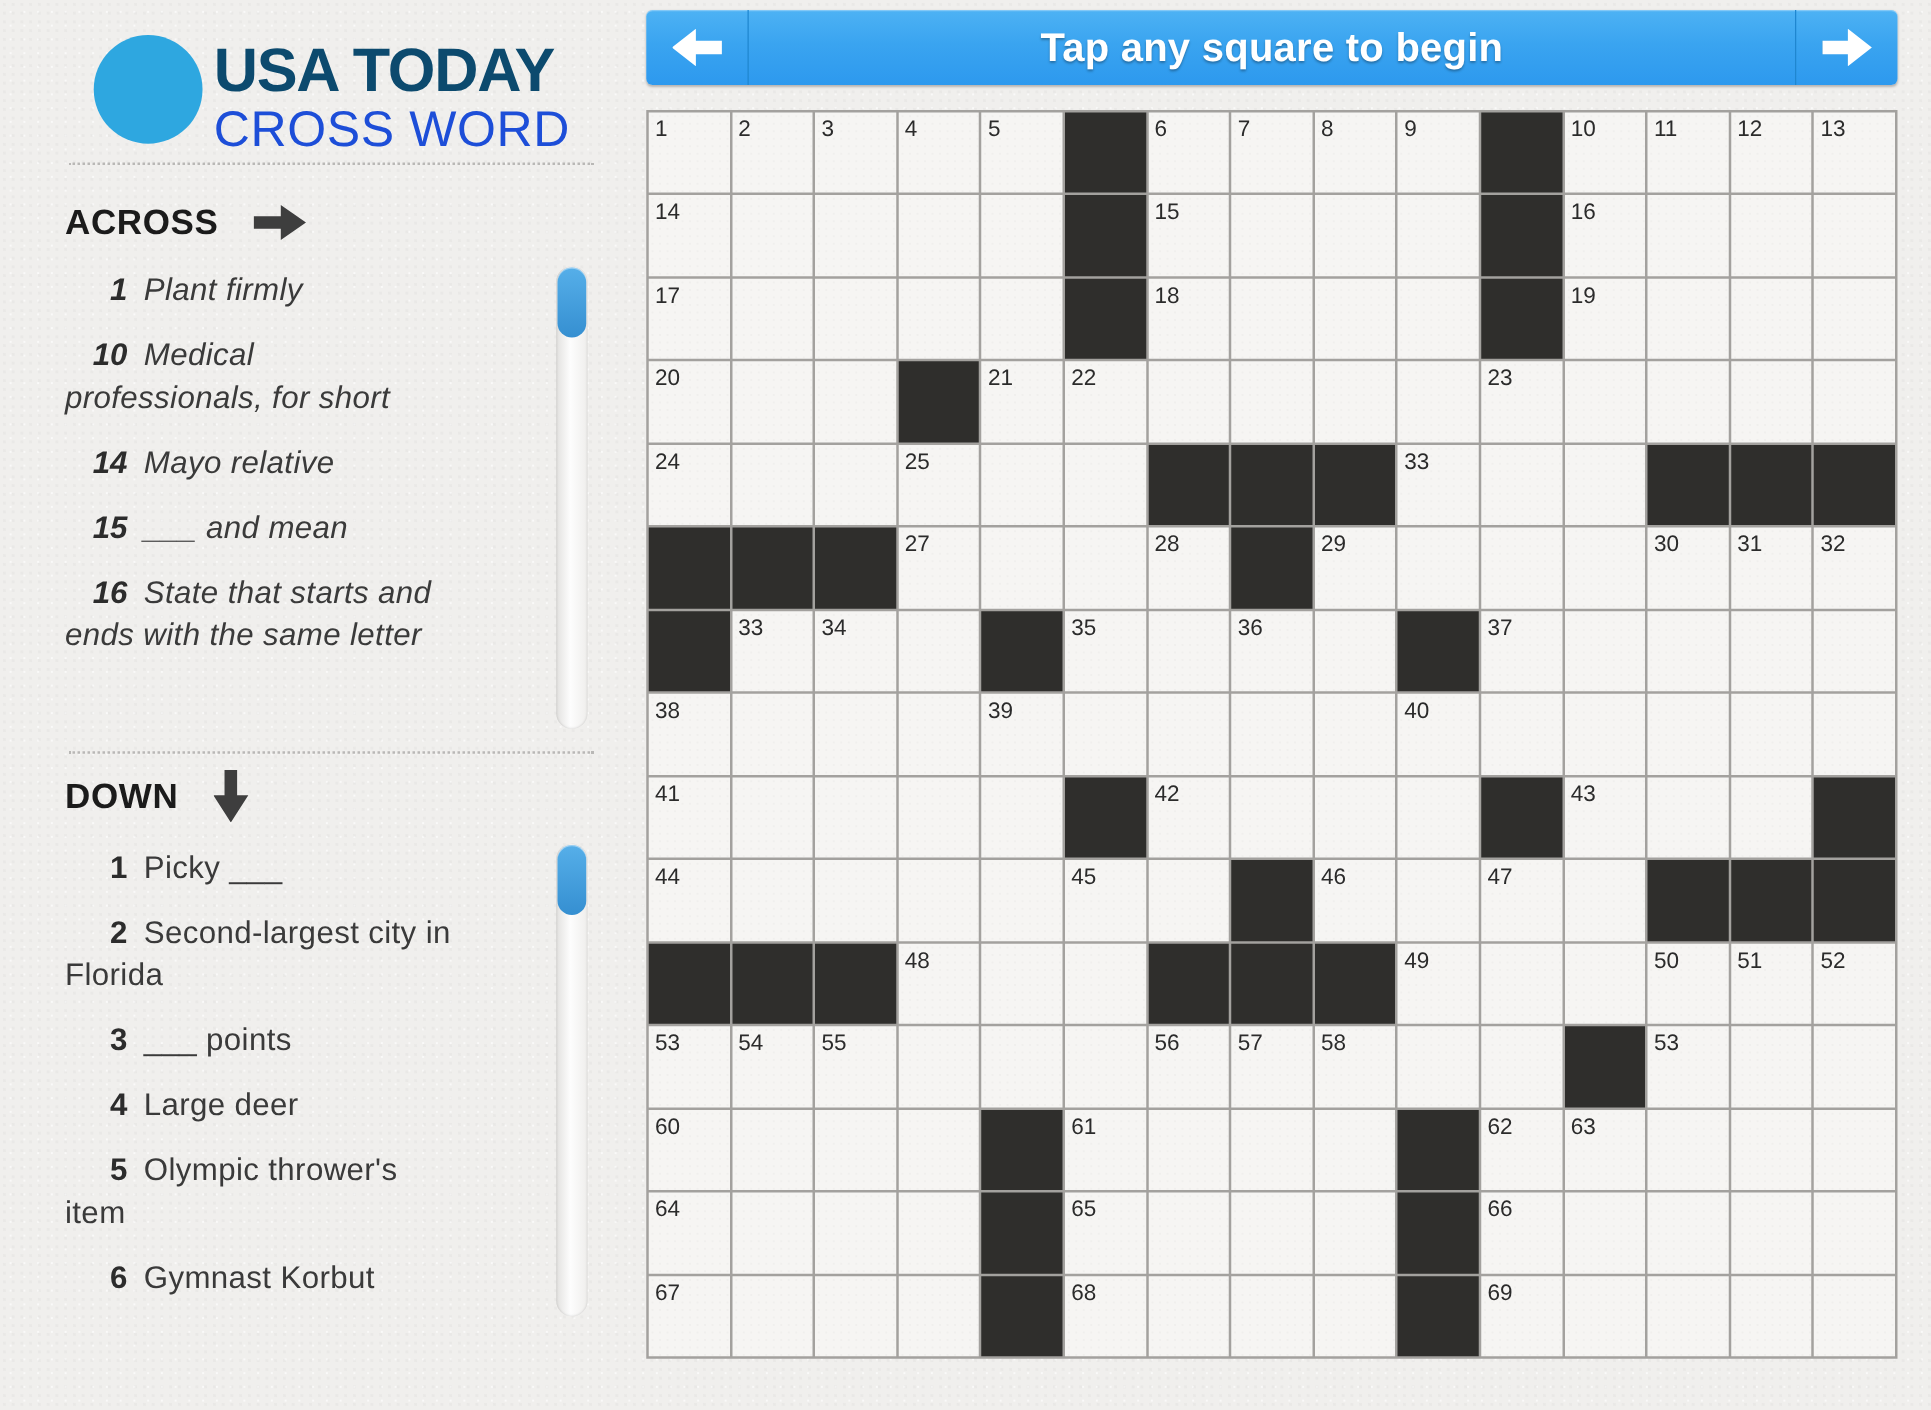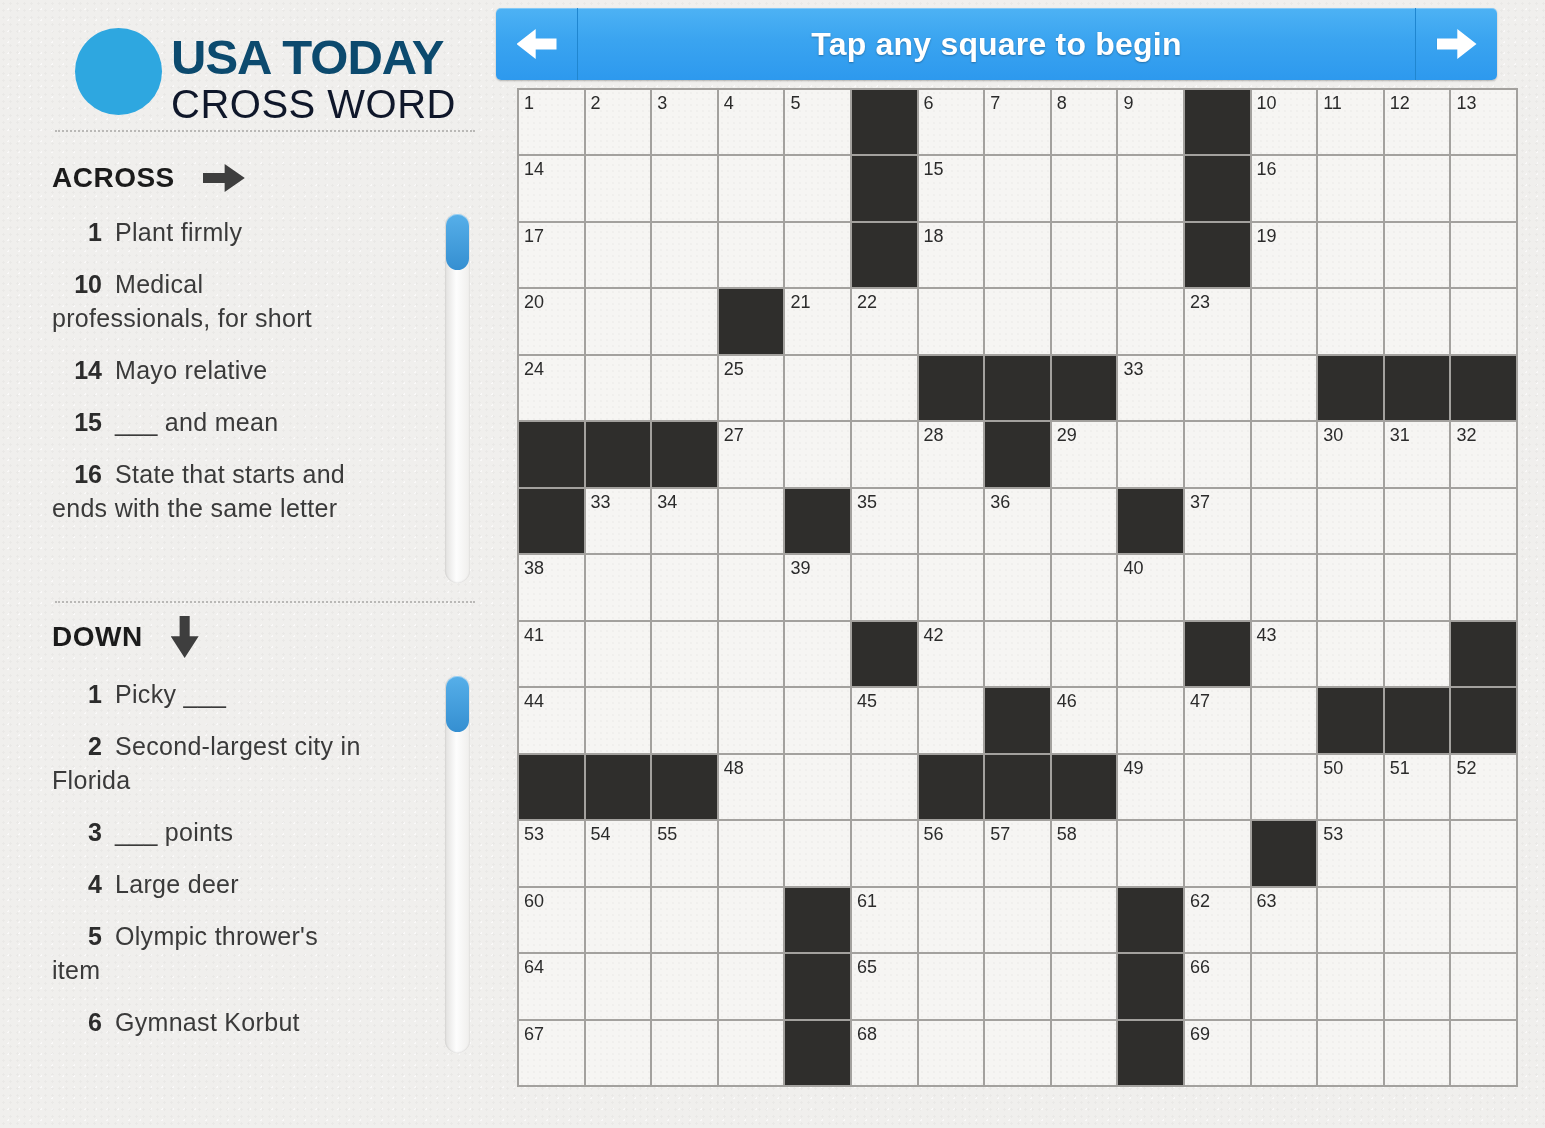--- a/index.html
+++ b/index.html
@@ -10,47 +10,47 @@
     background-image:radial-gradient(rgba(120,120,120,0.055) 1.2px, transparent 1.2px),
                      radial-gradient(rgba(255,255,255,0.65) 1px, transparent 1px);
     background-size:7px 7px, 11px 11px;
     background-position:0 0, 3px 4px;
   }
   
   .sidebar{position:absolute;left:0;top:0;width:517px;height:1128px;}
   .logo-circle{position:absolute;left:75px;top:28px;width:87px;height:87px;border-radius:50%;background:#2ea7e0;}
   .logo-text{position:absolute;left:171px;top:33px;line-height:1;}
   .logo-line1{font-size:49px;font-weight:bold;letter-spacing:-1px;color:#0c4a6e;}
-  .logo-line2{font-size:40px;font-weight:300;letter-spacing:0.5px;color:#0f172a;margin-top:2px;}
+  .logo-line2{font-size:40px;font-weight:300;letter-spacing:0.5px;color:#1d4ed8;margin-top:2px;}
   .dotted-divider{position:absolute;left:55px;width:420px;border:none;border-top:2px dotted #b9b8b6;margin:0;}
   #divider-1{top:130px;}
   #divider-2{top:601px;}
   .clue-heading{position:absolute;left:52px;margin:0;font-size:28px;font-weight:bold;color:#1b1b1b;letter-spacing:0.5px;display:flex;align-items:center;gap:28px;}
   #across-heading{top:162px;}
   #down-heading{top:616px;}
   .arrow-right-icon{width:42px;height:28px;background:#3e3e3e;
     clip-path:polygon(0 32%,52% 32%,52% 0,100% 50%,52% 100%,52% 68%,0 68%);}
   .arrow-down-icon{width:28px;height:42px;background:#3e3e3e;
     clip-path:polygon(32% 0,68% 0,68% 48%,100% 48%,50% 100%,0 48%,32% 48%);}
   .clue-list{position:absolute;left:52px;width:310px;}
-  #across-list{top:215px;}
+  #across-list{top:215px;font-style:italic;}
   #down-list{top:677px;}
   .clue{margin:0 0 18px 0;font-size:25px;line-height:34px;letter-spacing:0.3px;color:#3a3a3a;}
   .clue .num{font-weight:bold;color:#2c2c2c;display:inline-block;min-width:50px;text-align:right;margin-right:13px;letter-spacing:0;}
   
   .scroll-track{position:absolute;left:445px;width:25px;border-radius:13px;
     background:linear-gradient(to right,#e2e1df,#fdfdfd 45%,#efeeec);
     box-shadow:inset 0 0 2px rgba(0,0,0,0.18);}
   #across-scrollbar{top:213px;height:370px;}
   #down-scrollbar{top:675px;height:378px;}
   .scroll-thumb{position:absolute;left:1px;top:1px;width:23px;height:56px;border-radius:12px;
     background:linear-gradient(to bottom,#56afe9,#358fd1);
     box-shadow:inset 0 1px 0 rgba(255,255,255,0.4);}
   
-  .topbar{position:absolute;left:496px;top:8px;width:1001px;height:72px;border-radius:5px;
+  .topbar{position:absolute;left:517px;top:8px;width:1001px;height:60px;border-radius:5px;
     background:linear-gradient(180deg,#4db2f4 0%,#3aa4f0 45%,#2d99ee 100%);
     box-shadow:0 1px 2px rgba(0,0,0,0.25), inset 0 1px 0 rgba(255,255,255,0.3);
     display:flex;align-items:stretch;text-align:center;}
   .nav-btn{width:82px;flex:0 0 auto;display:flex;align-items:center;justify-content:center;background:transparent;border:none;cursor:pointer;padding:0;}
   #prev-btn{border-right:1px solid #1f86d0;}
   #next-btn{border-left:1px solid #1f86d0;}
   .banner-title{flex:1;display:flex;align-items:center;justify-content:center;
     color:#fff;font-size:32px;font-weight:bold;text-shadow:0 1px 2px rgba(0,0,0,0.3);letter-spacing:0.2px;}
   .arrow-left-white{width:40px;height:30px;background:#fff;filter:drop-shadow(0 1px 1px rgba(0,0,0,0.25));
     clip-path:polygon(100% 32%,48% 32%,48% 0,0 50%,48% 100%,48% 68%,100% 68%);}

